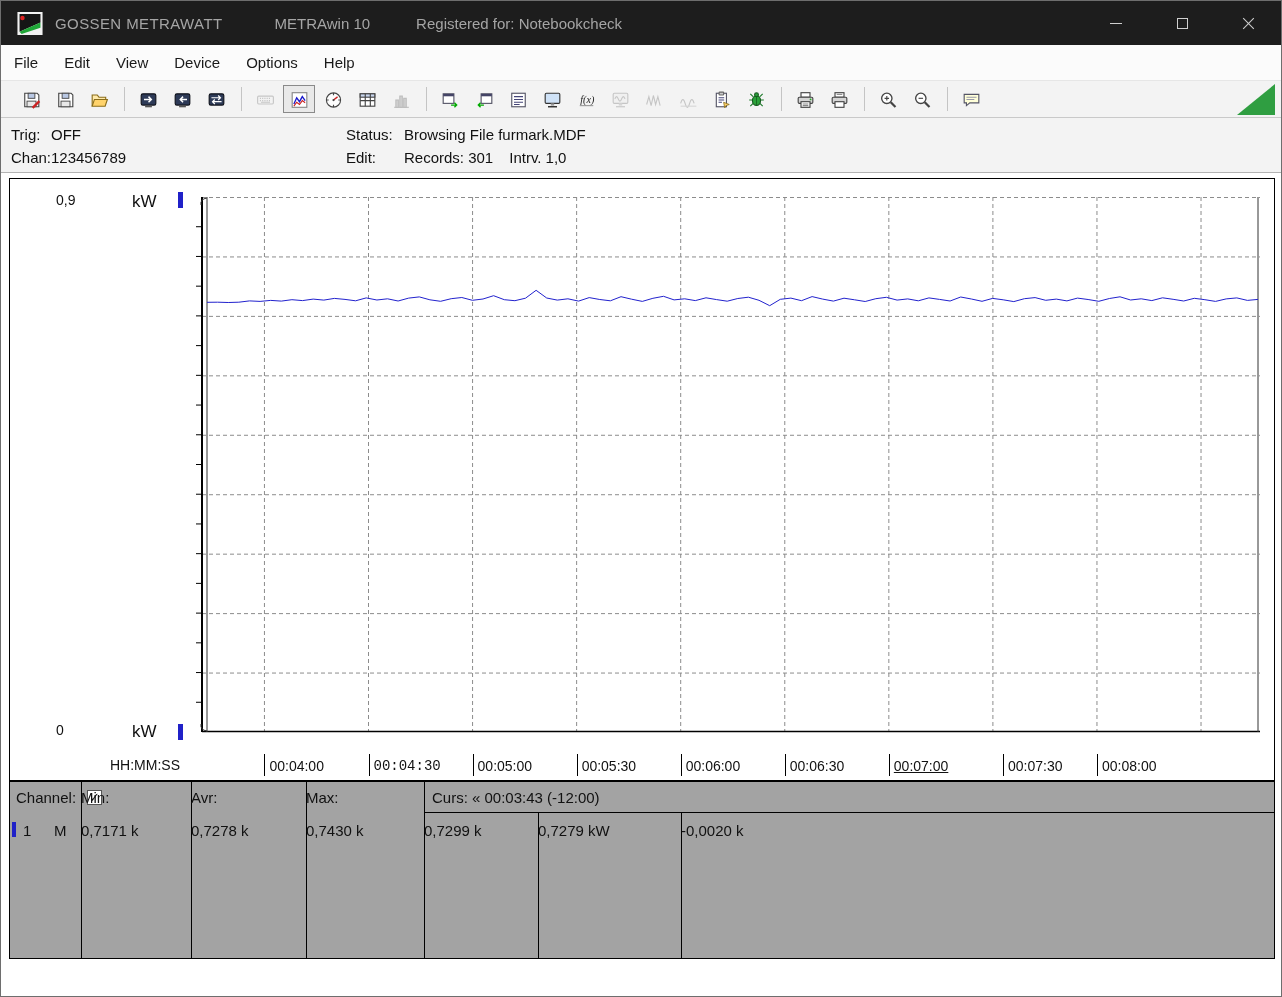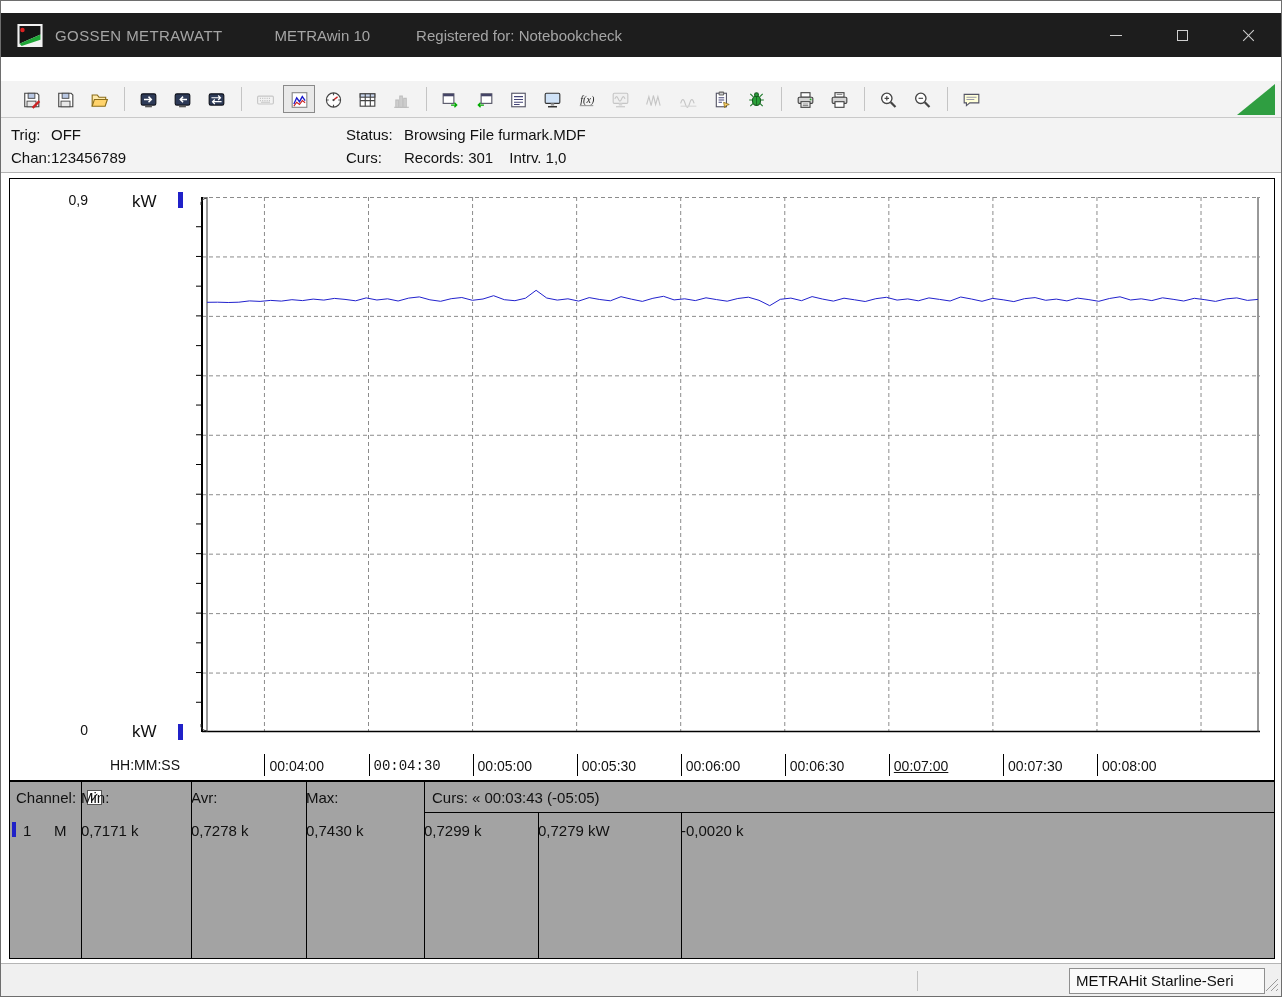--- a/index.html
+++ b/index.html
@@ -1,21 +1,21 @@
 <!DOCTYPE html>
 <html><head>
 <meta charset="utf-8">
 <style>
   *{margin:0;padding:0;box-sizing:border-box}
   html,body{width:1282px;height:997px;overflow:hidden;background:#444}
   body{font-family:"Liberation Sans","DejaVu Sans",sans-serif;color:#111}
   #win{position:relative;width:1282px;height:997px;background:#fff;border:1px solid #6e6e6e;overflow:hidden}
 
   
-  #titlebar{position:absolute;left:0;top:12px;width:100%;height:44px;background:#1d1d1d;display:flex;align-items:center}
+  #titlebar{position:absolute;left:0;top:0;width:100%;height:44px;background:#1d1d1d;display:flex;align-items:center}
   #applogo{margin-left:16px;width:26px;height:23px;display:inline-block}
   .tt{color:#a5a5a5;font-size:15px;white-space:nowrap}
   .tt.brand{margin-left:12px;letter-spacing:.4px}
   .tt.app{margin-left:52px}
   .tt.reg{margin-left:46px}
   .spacer{flex:1}
   .wbtn{width:66px;height:44px;display:flex;align-items:center;justify-content:center;cursor:default}
   .glyph-min{width:12px;height:1px;background:#cfcfcf}
   .glyph-max{width:11px;height:11px;border:1px solid #cfcfcf}
   .glyph-close{position:relative;width:13px;height:13px}
@@ -37,21 +37,21 @@
   #cornertri{position:absolute;right:6px;top:83px;width:0;height:0;border-left:38px solid transparent;border-bottom:31px solid #2f9e41}
 
   
   #statuspanel{position:absolute;left:0;top:117px;width:100%;height:55px;background:#f3f3f3;border-bottom:1px solid #b3b3b3}
   .sprow{position:absolute;font-size:15px;display:flex;white-space:nowrap}
   .spl{display:inline-block}
 
   
   #chartwrap{position:absolute;left:0;top:172px;width:1282px;height:790px;background:#fff}
   #contentbox{position:absolute;left:8px;top:5px;width:1266px;height:781px;border:1px solid #000;background:#fff}
-  .ylab{position:absolute;width:32px;text-align:right;font-size:14px}
+  .ylab{position:absolute;width:32px;font-size:14px}
   .yunit{position:absolute;font-size:17px}
   .ymark{position:absolute;width:5px;height:16px;background:#2021c8}
   #plot-svg{position:absolute;left:184px;top:18px}
   .xtick{position:absolute;top:575px;height:22px;border-left:1px solid #000;padding-left:4px;font-size:14px;line-height:24px;white-space:nowrap}
   .xcap{position:absolute;left:100px;top:578px;font-size:14px}
 
   
   #tablepart{position:absolute;left:0;top:603px;width:1264px;height:176px;background:#a3a3a3}
   .tv{position:absolute;top:0;width:1px;height:176px;background:#000}
   .tvp{position:absolute;top:31px;width:1px;height:145px;background:#000}
@@ -93,20 +93,28 @@
         <span class="glyph-min"></span>
       </div>
     <div class="wbtn">
         <span class="glyph-max"></span>
       </div>
     <div class="wbtn">
         <span class="glyph-close"></span>
       </div>
   </div>
 
+  <div id="menubar">
+    <span class="mitem">File</span>
+    <span class="mitem">Edit</span>
+    <span class="mitem">View</span>
+    <span class="mitem">Device</span>
+    <span class="mitem">Options</span>
+    <span class="mitem">Help</span>
+  </div>
 
   <div id="toolbar">
       <button class="tb-btn">
         <span class="tb-ico"><svg viewBox="0 0 16 16">
             <path d="M2 2h11l1.5 1.5V14H2z" fill="#fff" stroke="#444"></path>
             <rect x="5" y="2" width="6" height="4.5" fill="#b9c8e4" stroke="#444" stroke-width=".8"></rect>
             <rect x="4" y="9" width="8" height="5" fill="#e8e8e8" stroke="#444" stroke-width=".8"></rect>
             <line x1="9" y1="15" x2="15" y2="9" stroke="#c22" stroke-width="2"></line>
           </svg></span>
       </button>
@@ -300,21 +308,21 @@
     </div>
     <div class="sprow" style="left:10px;top:31px">
       <span class="spl" style="width:40px">Chan:</span>
       <span>123456789</span>
     </div>
     <div class="sprow" style="left:345px;top:8px">
       <span class="spl" style="width:58px">Status:</span>
       <span>Browsing File furmark.MDF</span>
     </div>
     <div class="sprow" style="left:345px;top:31px">
-      <span class="spl" style="width:58px">Curs:</span>
+      <span class="spl" style="width:58px">Edit:</span>
       <span>Records: 301</span>
       <span style="margin-left:16px">Intrv. 1,0</span>
     </div>
   </div>
 
   <div id="chartwrap">
     <div id="contentbox">
 
       <span class="ylab" style="left:46px;top:13px">0,9</span>
       <span class="yunit" style="left:122px;top:13px">kW</span>
@@ -392,39 +400,30 @@
         <div class="tv" style="left:414px"></div>
         <div class="tvp" style="left:528px"></div>
         <div class="tvp" style="left:671px"></div>
         <div class="thline"></div>
 
         <span class="tcell hrow" style="left:6px;width:70px;text-align:left">Channel:</span>
         <span class="chk checked"></span>
         <span class="tcell hrow c-min">Min:</span>
         <span class="tcell hrow c-avr">Avr:</span>
         <span class="tcell hrow c-max">Max:</span>
-        <span class="tcell hrow" style="left:422px;text-align:left;width:300px">Curs: « 00:03:43 (-05:05)</span>
+        <span class="tcell hrow" style="left:422px;text-align:left;width:300px">Curs: « 00:03:43 (-12:00)</span>
 
         <span class="chmark"></span>
         <span class="tcell drow" style="left:13px;width:14px">1</span>
         <span class="tcell drow" style="left:44px;width:18px">M</span>
         <span class="tcell drow c-min">0,7171 k</span>
         <span class="tcell drow c-avr">0,7278 k</span>
         <span class="tcell drow c-max">0,7430 k</span>
         <span class="tcell drow c-cur1">0,7299 k</span>
         <span class="tcell drow c-cur2">0,7279 kW</span>
         <span class="tcell drow c-cur3">-0,0020 k</span>
       </div>
 
     </div>
   </div>
 
-  <div id="statusbar">
-    <div class="sb-div"></div>
-    <div id="devicebox">METRAHit Starline-Seri</div>
-    <span id="grip">
-      <svg width="14" height="14">
-          <path d="M13 1 1 13M13 6 6 13M13 11 11 13" stroke="#9a9a9a" fill="none"></path>
-        </svg>
-    </span>
-  </div>
 
 </div>
 
 </body></html>

